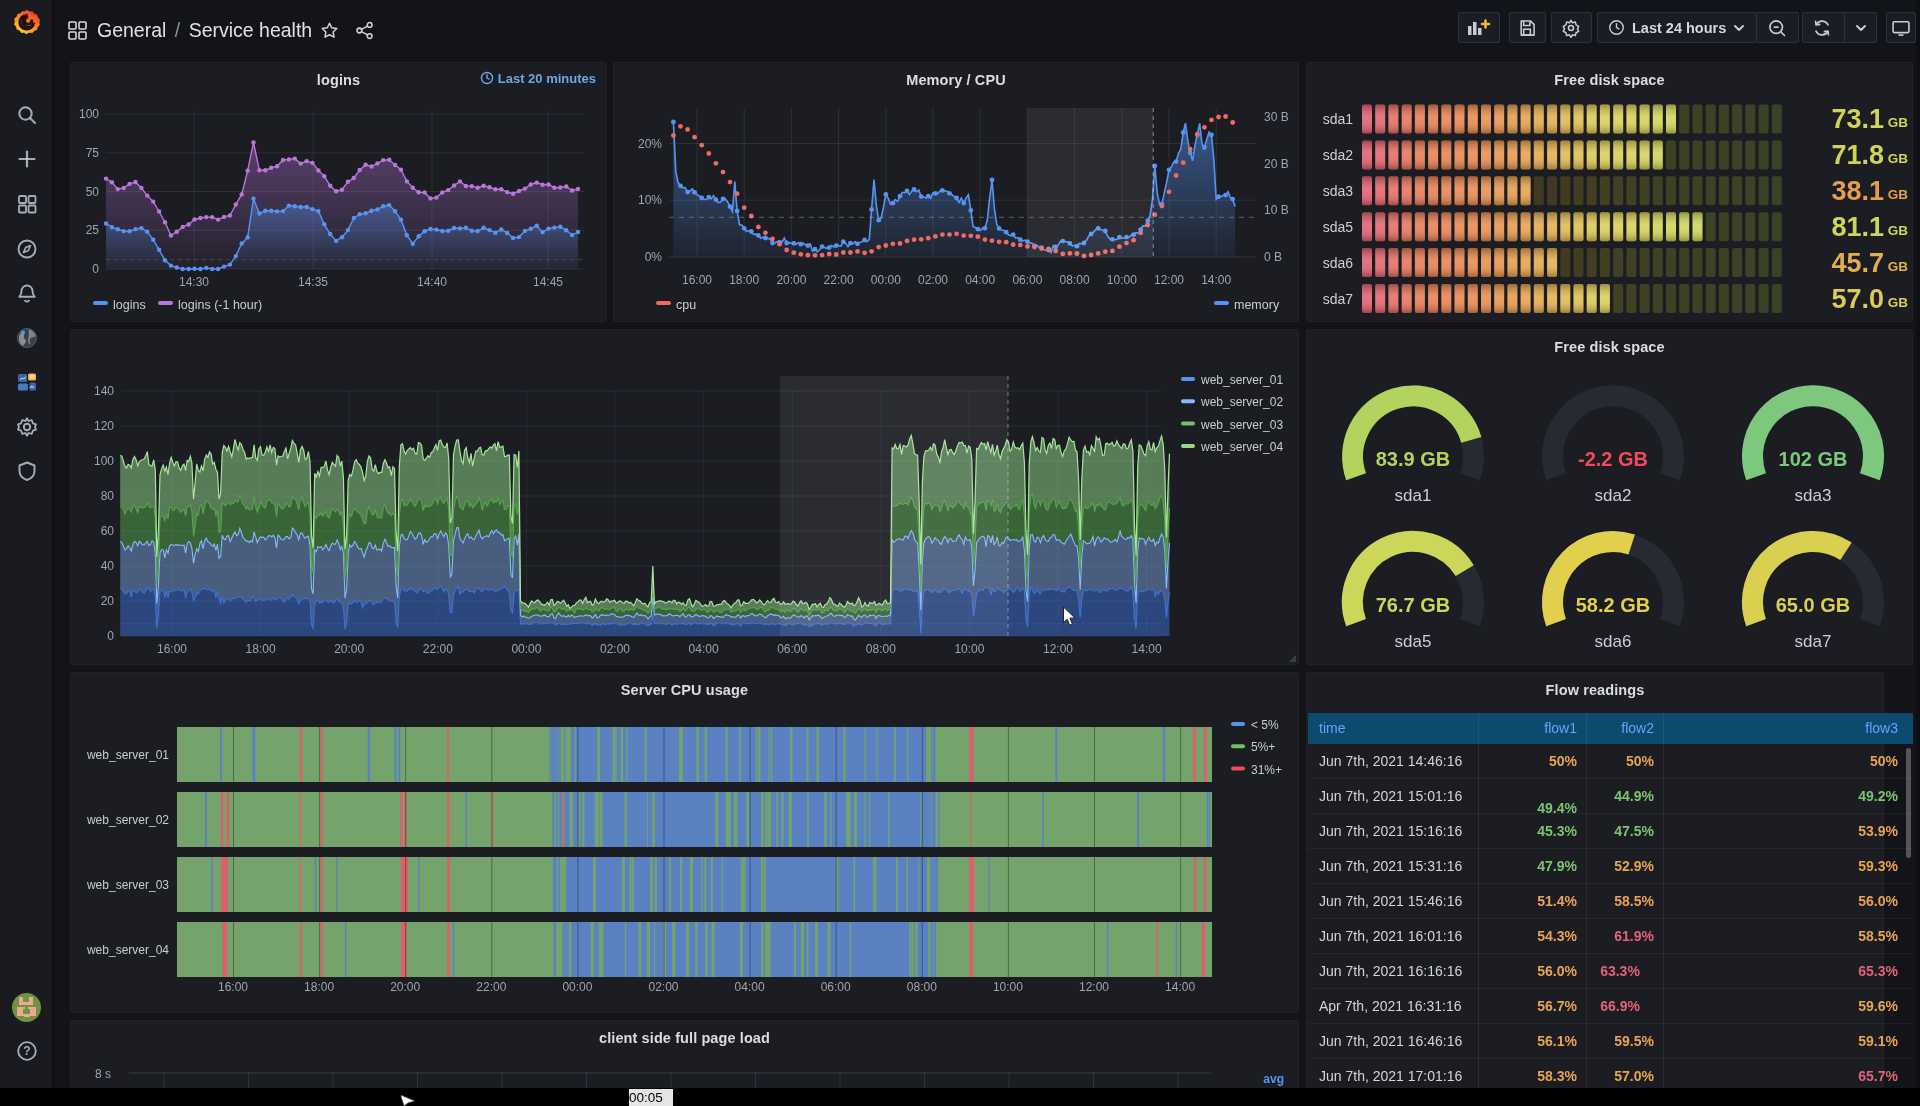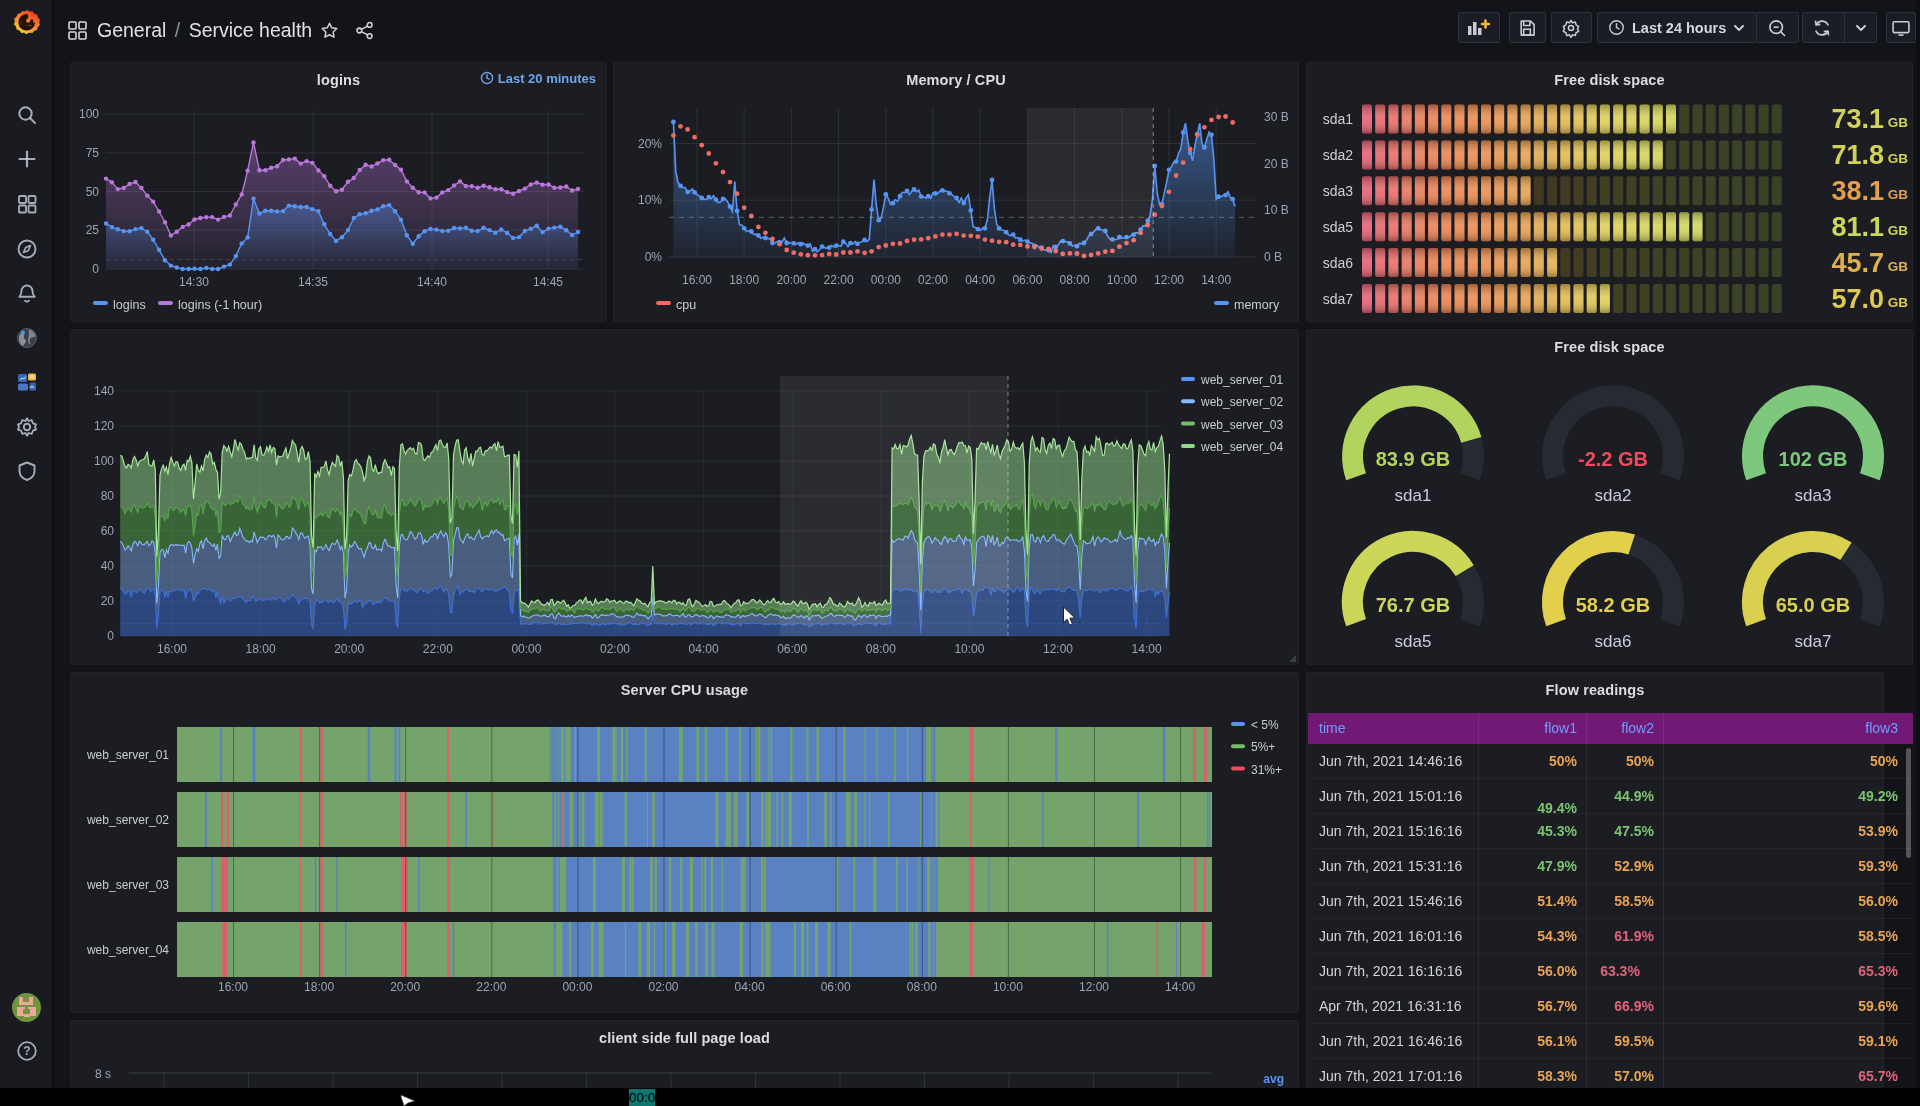--- a/index.html
+++ b/index.html
@@ -1319,21 +1319,21 @@
       <text x="1180" y="56.0" font-size="12" fill="#c9ccd1">&lt; 5%</text>
       <rect x="1160" y="71.3" width="14" height="4" rx="2" fill="#73bf69"></rect>
       <text x="1180" y="78.3" font-size="12" fill="#c9ccd1">5%+</text>
       <rect x="1160" y="93.6" width="14" height="4" rx="2" fill="#f2495c"></rect>
       <text x="1180" y="100.6" font-size="12" fill="#c9ccd1">31%+</text>
     </svg>
   </div>
 <div class="panel" style="left:1306px;top:672px;width:578px;height:416px;border-bottom:none;">
     <div class="ptitle">Flow readings</div>
     <div class="abs" style="left:1px;top:40px;width:605px;height:376px;overflow:hidden;font-size:14px;">
-      <div class="abs" style="left:0;top:0;width:605px;height:31px;background:#701a75;">
+      <div class="abs" style="left:0;top:0;width:605px;height:31px;background:#0c4a6e;">
         <div class="abs" style="left:11px;top:7px;color:#6e9fff;">time</div>
         <div class="abs" style="left:170px;top:7px;width:99px;text-align:right;color:#6e9fff;">flow1</div>
         <div class="abs" style="left:278px;top:7px;width:68px;text-align:right;color:#6e9fff;">flow2</div>
         <div class="abs" style="left:355px;top:7px;width:235px;text-align:right;color:#6e9fff;">flow3</div>
       </div>
       <div class="abs" style="left:0;top:31px;width:605px;height:35px;border-bottom:1px solid rgba(255,255,255,0.045);">
         <div class="abs" style="left:11px;top:9px;color:#d4d5d7;">Jun 7th, 2021 14:46:16</div>
         <div class="abs" style="left:170px;top:9px;width:99px;text-align:right;color:#e8a455;font-weight:700;">50%</div>
         <div class="abs" style="left:278px;top:9px;width:68px;text-align:right;color:#e8a455;font-weight:700;">50%</div>
         <div class="abs" style="left:355px;top:9px;width:235px;text-align:right;color:#e8a455;font-weight:700;">50%</div>
@@ -1370,21 +1370,21 @@
       </div>
       <div class="abs" style="left:0;top:241px;width:605px;height:35px;border-bottom:1px solid rgba(255,255,255,0.045);">
         <div class="abs" style="left:11px;top:9px;color:#d4d5d7;">Jun 7th, 2021 16:16:16</div>
         <div class="abs" style="left:170px;top:9px;width:99px;text-align:right;color:#e8a455;font-weight:700;">56.0%</div>
         <div class="abs" style="left:278px;top:9px;width:68px;text-align:center;color:#e26379;font-weight:700;">63.3%</div>
         <div class="abs" style="left:355px;top:9px;width:235px;text-align:right;color:#e26379;font-weight:700;">65.3%</div>
       </div>
       <div class="abs" style="left:0;top:276px;width:605px;height:35px;border-bottom:1px solid rgba(255,255,255,0.045);">
         <div class="abs" style="left:11px;top:9px;color:#d4d5d7;">Apr 7th, 2021 16:31:16</div>
         <div class="abs" style="left:170px;top:9px;width:99px;text-align:right;color:#e8a455;font-weight:700;">56.7%</div>
-        <div class="abs" style="left:278px;top:9px;width:68px;text-align:right;color:#e26379;font-weight:700;">66.9%</div>
+        <div class="abs" style="left:264px;top:9px;width:68px;text-align:right;color:#e26379;font-weight:700;">66.9%</div>
         <div class="abs" style="left:355px;top:9px;width:235px;text-align:right;color:#e8a455;font-weight:700;">59.6%</div>
       </div>
       <div class="abs" style="left:0;top:311px;width:605px;height:35px;border-bottom:1px solid rgba(255,255,255,0.045);">
         <div class="abs" style="left:11px;top:9px;color:#d4d5d7;">Jun 7th, 2021 16:46:16</div>
         <div class="abs" style="left:170px;top:9px;width:99px;text-align:right;color:#e8a455;font-weight:700;">56.1%</div>
         <div class="abs" style="left:278px;top:9px;width:68px;text-align:right;color:#e8a455;font-weight:700;">59.5%</div>
         <div class="abs" style="left:355px;top:9px;width:235px;text-align:right;color:#e8a455;font-weight:700;">59.1%</div>
       </div>
       <div class="abs" style="left:0;top:346px;width:605px;height:35px;border-bottom:1px solid rgba(255,255,255,0.045);">
         <div class="abs" style="left:11px;top:9px;color:#d4d5d7;">Jun 7th, 2021 17:01:16</div>
@@ -1414,18 +1414,18 @@
       <line x1="769.0" y1="52" x2="769.0" y2="68" stroke="rgba(204,204,220,0.12)" stroke-width="1"></line>
       <line x1="853.5" y1="52" x2="853.5" y2="68" stroke="rgba(204,204,220,0.12)" stroke-width="1"></line>
       <line x1="938.0" y1="52" x2="938.0" y2="68" stroke="rgba(204,204,220,0.12)" stroke-width="1"></line>
       <line x1="1022.5" y1="52" x2="1022.5" y2="68" stroke="rgba(204,204,220,0.12)" stroke-width="1"></line>
       <line x1="1107.0" y1="52" x2="1107.0" y2="68" stroke="rgba(204,204,220,0.12)" stroke-width="1"></line>
       <text x="1213" y="62" font-size="12" font-weight="700" fill="#5794f2" text-anchor="end">avg</text>
     </svg>
   </div>
 <div class="abs" style="left:1916px;top:0;width:4px;height:1106px;background:#0e0f13;"></div>
 <div class="abs" style="left:0;top:1088px;width:1920px;height:18px;background:#000;"></div>
-<div class="abs" style="left:629px;top:1089px;width:26px;height:17px;background:#0f766e;color:#000;font-size:13.5px;text-align:left;line-height:17px;">00:05</div>
+<div class="abs" style="left:629px;top:1089px;width:44px;height:17px;background:#e5e5e5;color:#000;font-size:13.5px;text-align:left;line-height:17px;">00:05</div>
 <svg class="abs" style="left:1062px;top:606px" width="16" height="22" viewBox="0 0 16 22">
 <path d="M1.5 1 L1.5 16.5 L5.2 13.2 L7.7 19.3 L10.4 18.1 L7.9 12.2 L12.8 11.9 Z" fill="#fff" stroke="#222" stroke-width="1"></path>
   </svg>
 <svg class="abs" style="left:399px;top:1095px" width="18" height="11" viewBox="0 0 18 11">
 <path d="M2 0 L16 6 L9 8 L5 11 L2 2 Z" fill="#fff" stroke="#333" stroke-width="0.8"></path>
   </svg>
 </body></html>

